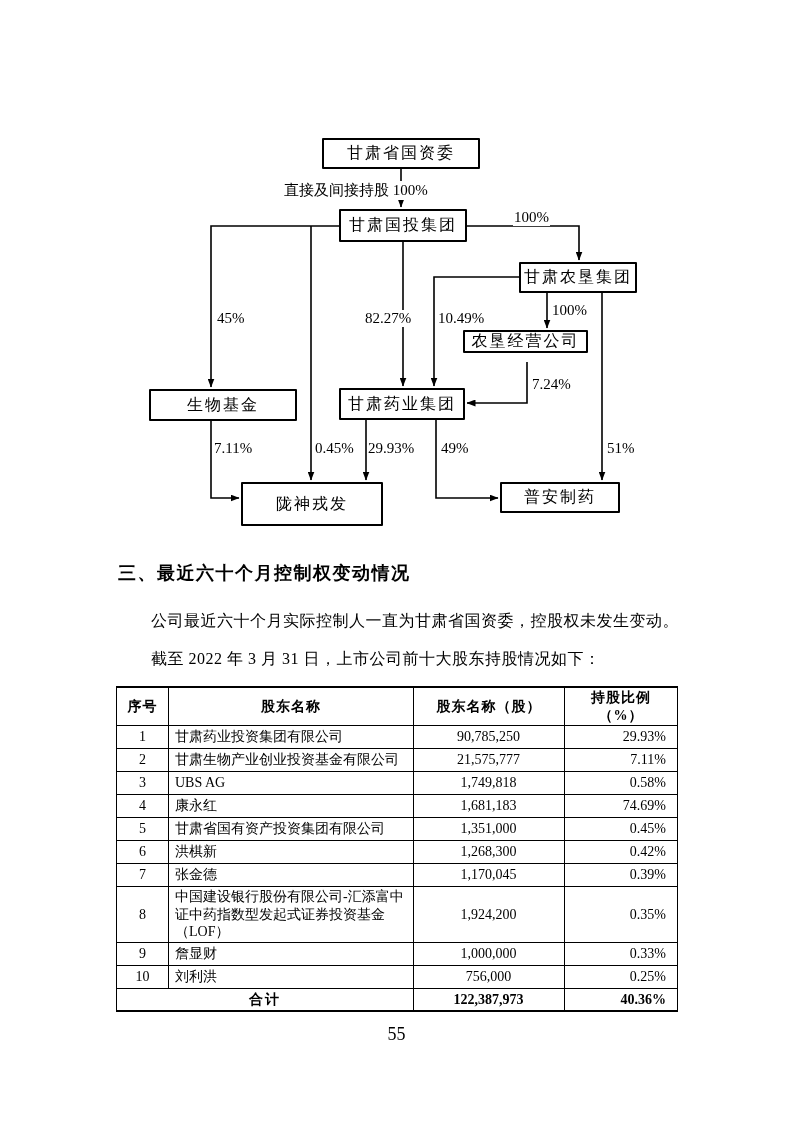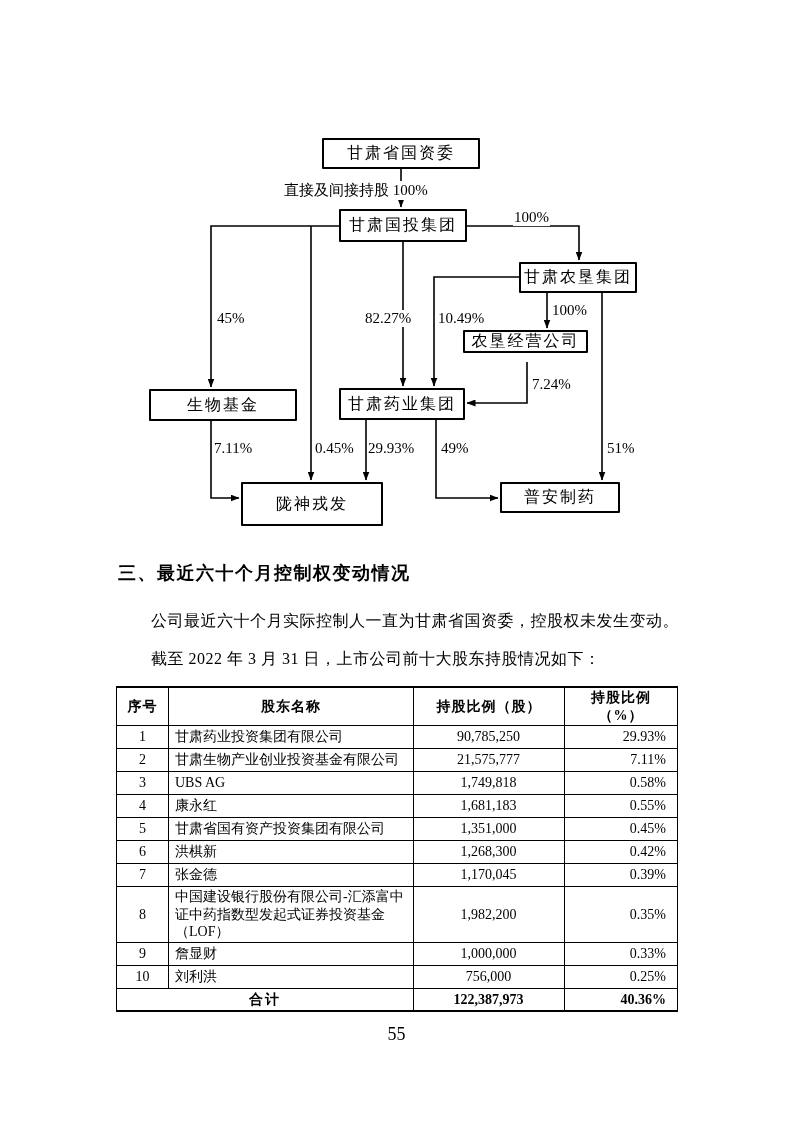--- a/index.html
+++ b/index.html
@@ -130,21 +130,21 @@
     <colgroup>
         <col style="width:52px">
         <col style="width:245px">
         <col style="width:151px">
         <col style="width:113px">
       </colgroup>
     <thead>
       <tr>
         <th>序号</th>
         <th>股东名称</th>
-        <th>持股比例（股）</th>
+        <th>股东名称（股）</th>
         <th>持股比例（%）</th>
       </tr>
     </thead>
     <tbody>
       <tr>
         <td class="col-idx">1</td>
         <td class="col-name">甘肃药业投资集团有限公司</td>
         <td class="col-num">90,785,250</td>
         <td class="col-pct">29.93%</td>
       </tr>
@@ -157,21 +157,21 @@
       <tr>
         <td class="col-idx">3</td>
         <td class="col-name">UBS AG</td>
         <td class="col-num">1,749,818</td>
         <td class="col-pct">0.58%</td>
       </tr>
       <tr>
         <td class="col-idx">4</td>
         <td class="col-name">康永红</td>
         <td class="col-num">1,681,183</td>
-        <td class="col-pct">0.55%</td>
+        <td class="col-pct">74.69%</td>
       </tr>
       <tr>
         <td class="col-idx">5</td>
         <td class="col-name">甘肃省国有资产投资集团有限公司</td>
         <td class="col-num">1,351,000</td>
         <td class="col-pct">0.45%</td>
       </tr>
       <tr>
         <td class="col-idx">6</td>
         <td class="col-name">洪棋新</td>
@@ -180,21 +180,21 @@
       </tr>
       <tr>
         <td class="col-idx">7</td>
         <td class="col-name">张金德</td>
         <td class="col-num">1,170,045</td>
         <td class="col-pct">0.39%</td>
       </tr>
       <tr>
         <td class="col-idx">8</td>
         <td class="col-name">中国建设银行股份有限公司-汇添富中证中药指数型发起式证券投资基金（LOF）</td>
-        <td class="col-num">1,982,200</td>
+        <td class="col-num">1,924,200</td>
         <td class="col-pct">0.35%</td>
       </tr>
       <tr>
         <td class="col-idx">9</td>
         <td class="col-name">詹显财</td>
         <td class="col-num">1,000,000</td>
         <td class="col-pct">0.33%</td>
       </tr>
       <tr>
         <td class="col-idx">10</td>

